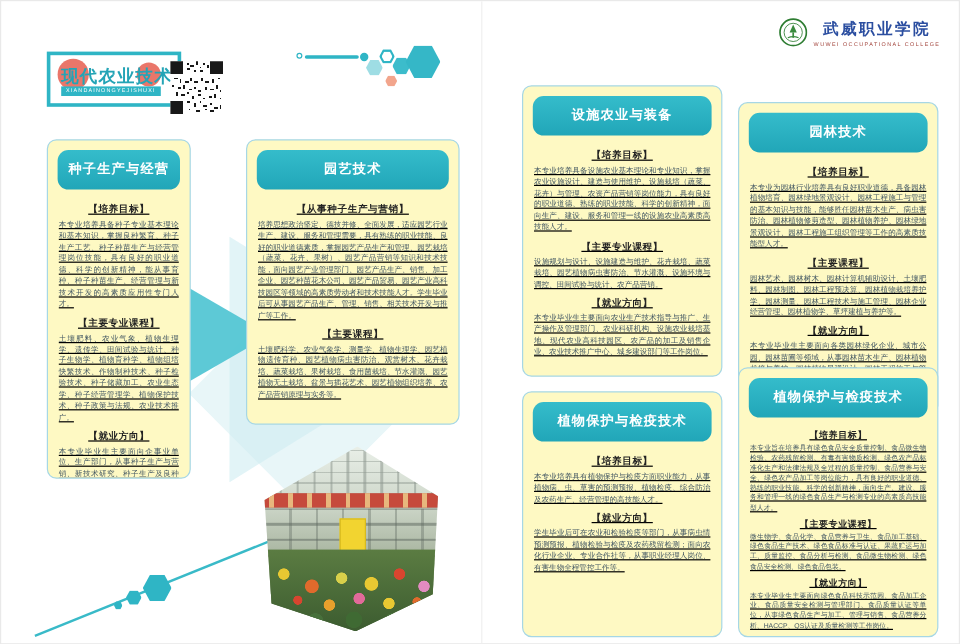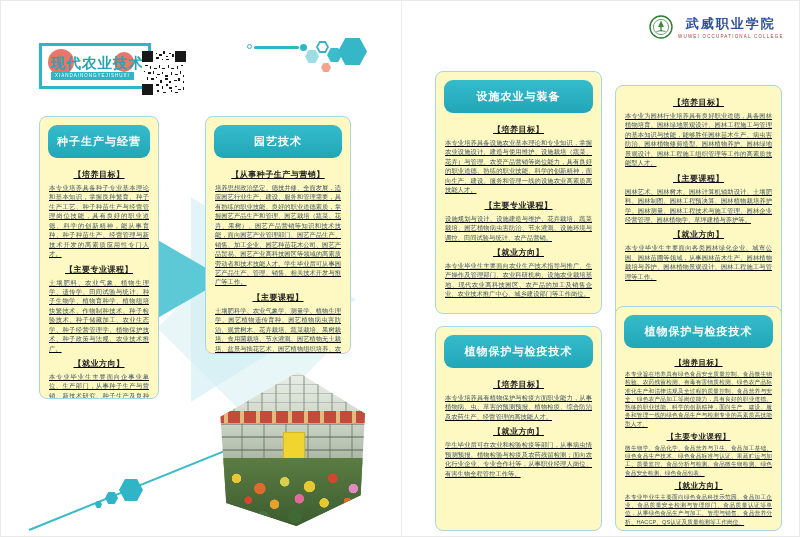--- a/index.html
+++ b/index.html
@@ -184,21 +184,21 @@
     <div class="card-body">
       <div class="sec-h">【培养目标】</div>
       <p class="sec-p">本专业培养具备种子专业基本理论和基本知识，掌握良种繁育、种子生产工艺、种子种苗生产与经营管理岗位技能，具有良好的职业道德、科学的创新精神，能从事育种、种子种苗生产、经营管理与新技术开发的高素质应用性专门人才。</p>
       <div class="sec-h">【主要专业课程】</div>
       <p class="sec-p">土壤肥料、农业气象、植物生理学、遗传学、田间试验与统计、种子生物学、植物育种学、植物组培快繁技术、作物制种技术、种子检验技术、种子储藏加工、农业生态学、种子经营管理学、植物保护技术、种子政策与法规、农业技术推广。</p>
       <div class="sec-h">【就业方向】</div>
       <p class="sec-p">本专业毕业生主要面向企事业单位、生产部门，从事种子生产与营销、新技术研究、种子生产及良种繁育相关的应用研究、技术开发、推广和生产管理。就业岗位有种子繁育技术员岗位、种子市场营销及售后服务岗位、作物新品种选育试验员岗位、农资营销员岗位、园艺苗木生产技术员岗位等。</p>
     </div>
   </div>
 
-  <div class="card" style="left:204px; top:115px; width:146px; height:238px;">
+  <div class="card" style="left:204px; top:115px; width:178px; height:238px;">
     <div class="card-title">园艺技术</div>
     <div class="card-body">
       <div class="sec-h">【从事种子生产与营销】</div>
       <p class="sec-p">培养思想政治坚定、德技并修、全面发展，适应园艺行业生产、建设、服务和管理需要，具有熟练的职业技能、良好的职业道德素质，掌握园艺产品生产和管理、园艺栽培（蔬菜、花卉、果树）、园艺产品营销等知识和技术技能，面向园艺产业管理部门、园艺产品生产、销售、加工企业、园艺种苗花木公司、园艺产品贸易、园艺产业高科技园区等领域的高素质劳动者和技术技能人才。学生毕业后可从事园艺产品生产、管理、销售、相关技术开发与推广等工作。</p>
       <div class="sec-h">【主要课程】</div>
       <p class="sec-p">土壤肥科学、农业气象学、测量学、植物生理学、园艺植物遗传育种、园艺植物病虫害防治、观赏树木、花卉栽培、蔬菜栽培、果树栽培、食用菌栽培、节水灌溉、园艺植物无土栽培、盆景与插花艺术、园艺植物组织培养、农产品营销原理与实务等。</p>
     </div>
   </div>
 
   <div class="card" style="left:434px; top:70px; width:167px; height:243px;">
@@ -207,20 +207,21 @@
       <div class="sec-h">【培养目标】</div>
       <p class="sec-p">本专业培养具备设施农业基本理论和专业知识，掌握农业设施设计、建造与使用维护、设施栽培（蔬菜、花卉）与管理、农资产品营销等岗位能力，具有良好的职业道德、熟练的职业技能、科学的创新精神，面向生产、建设、服务和管理一线的设施农业高素质高技能人才。</p>
       <div class="sec-h">【主要专业课程】</div>
       <p class="sec-p">设施规划与设计、设施建造与维护、花卉栽培、蔬菜栽培、园艺植物病虫害防治、节水灌溉、设施环境与调控、田间试验与统计、农产品营销。</p>
       <div class="sec-h">【就业方向】</div>
       <p class="sec-p">本专业毕业生主要面向农业生产技术指导与推广、生产操作及管理部门、农业科研机构、设施农业栽培基地、现代农业高科技园区、农产品的加工及销售企业、农业技术推广中心、城乡建设部门等工作岗位。</p>
     </div>
   </div>
 
   <div class="card" style="left:614px; top:84px; width:167px; height:261px;">
+    <div class="card-title">园林技术</div>
     <div class="card-body">
       <div class="sec-h">【培养目标】</div>
       <p class="sec-p">本专业为园林行业培养具有良好职业道德，具备园林植物培育、园林绿地景观设计、园林工程施工与管理的基本知识与技能，能够胜任园林苗木生产、病虫害防治、园林植物修剪造型、园林植物养护、园林绿地景观设计、园林工程施工组织管理等工作的高素质技能型人才。</p>
       <div class="sec-h">【主要课程】</div>
       <p class="sec-p">园林艺术、园林树木、园林计算机辅助设计、土壤肥料、园林制图、园林工程预决算、园林植物栽培养护学、园林测量、园林工程技术与施工管理、园林企业经营管理、园林植物学、草坪建植与养护等。</p>
       <div class="sec-h">【就业方向】</div>
       <p class="sec-p">本专业毕业生主要面向各类园林绿化企业、城市公园、园林苗圃等领域，从事园林苗木生产、园林植物栽培与养护、园林植物景观设计、园林工程施工与管理等工作。</p>
     </div>
   </div>
 

